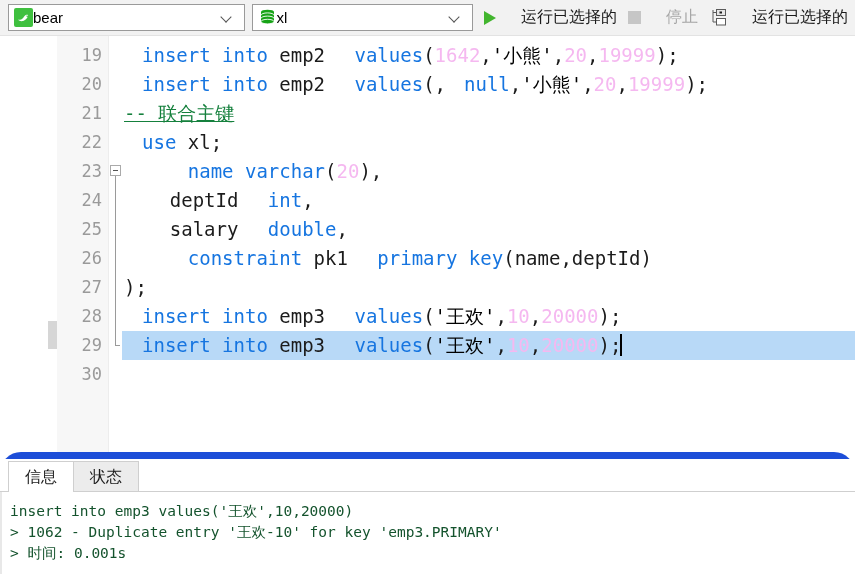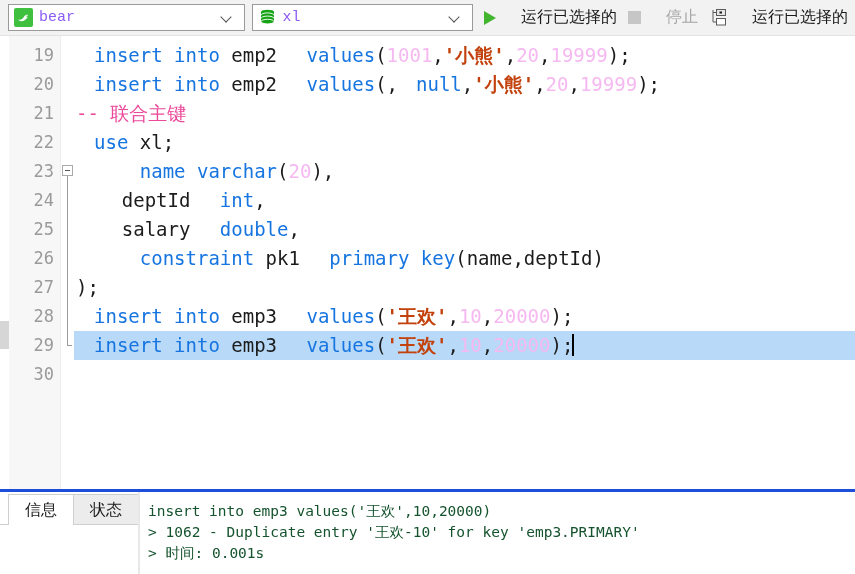--- a/index.html
+++ b/index.html
@@ -37,24 +37,24 @@
     display: flex;
     align-items: center;
     padding: 0 4px 0 5px;
     margin-right: 7px;
     position: relative;
   }
   .combo.conn { width: 248px; }
   .combo.db   { width: 232px; }
   .combo-label {
     flex: 1;
-    font-family: Liberation Mono, monospace;
+    font-family: Liberation Sans, sans-serif;
     font-size: 15px;
-    color: #8b5cf6;
-    padding-left: 6px;
+    color: #000000;
+    padding-left: 0;
     white-space: nowrap;
     overflow: hidden;
   }
   .caret {
     width: 13px;
     height: 13px;
     position: relative;
     margin-right: 6px;
     flex: 0 0 auto;
   }
@@ -118,20 +118,21 @@
   }
   .icon-explain { width: 18px; height: 17px; flex: 0 0 auto; }
 
   
   .editor-wrap {
     flex: 1;
     position: relative;
     background: #ffffff;
     overflow: hidden;
     display: flex;
+    padding-left: 48px;
   }
   .vscroll-left {
     width: 9px;
     background: #ffffff;
     position: relative;
     flex: 0 0 auto;
   }
   .vscroll-thumb {
     position: absolute;
     left: 0; width: 9px;
@@ -214,39 +215,40 @@
     line-height: 29px;
     font-family: "DejaVu Sans Mono", monospace;
     font-size: 19px;
     white-space: pre;
     color: #1b1b1b;
     padding-left: 2px;
   }
   .code-line.selected { background: #b8d9f7; }
   .kw   { color: #1675e0; margin-left: 18px; }
   .num  { color: #f5b8f0; }
-  .str  { color: #c2410c; font-weight: bold; }
-  .cmt  { color: #ec4899; }
+  .str  { color: #000000; }
+  .cmt  { color: #15803d; text-decoration: underline; }
   .pln  { color: #1b1b1b; text-align: right; }
   .caret-bar {
     display: inline-block;
     width: 2px;
     height: 22px;
     background: #000;
     vertical-align: -4px;
     margin-left: -1px;
   }
 
   
   .bottom {
     flex: 0 0 auto;
     background: #ffffff;
-    border-top: 3px solid #1d4ed8;
-    display: flex;
-    flex-direction: row;
+    border-top: 7px solid #1d4ed8;
+    display: flex;
+    flex-direction: column;
+    border-radius: 21px;
   }
   .tabbar {
     height: 33px;
     display: flex;
     align-items: flex-end;
     background: #ffffff;
     padding-left: 8px;
     border-bottom: 1px solid #cfcfcf;
     box-sizing: border-box;
   }
@@ -386,21 +388,21 @@
         </div>
         <div class="fold-cell">
           <div class="fold-line-full"></div>
         </div>
         <div class="fold-cell">
           <div class="fold-end"></div>
         </div>
         <div class="fold-cell"></div>
       </div>
     <div class="code" id="codebody">
-        <div class="code-line"><span class="kw">insert into</span><span class="pln"> emp2 </span><span class="kw">values</span><span class="pln">(</span><span class="num">1001</span><span class="pln">,</span><span class="str">'小熊'</span><span class="pln">,</span><span class="num">20</span><span class="pln">,</span><span class="num">19999</span><span class="pln">);</span></div>
+        <div class="code-line"><span class="kw">insert into</span><span class="pln"> emp2 </span><span class="kw">values</span><span class="pln">(</span><span class="num">1642</span><span class="pln">,</span><span class="str">'小熊'</span><span class="pln">,</span><span class="num">20</span><span class="pln">,</span><span class="num">19999</span><span class="pln">);</span></div>
         <div class="code-line"><span class="kw">insert into</span><span class="pln"> emp2 </span><span class="kw">values</span><span class="pln">(,</span><span class="kw">null</span><span class="pln">,</span><span class="str">'小熊'</span><span class="pln">,</span><span class="num">20</span><span class="pln">,</span><span class="num">19999</span><span class="pln">);</span></div>
         <div class="code-line"><span class="cmt">-- 联合主键</span></div>
         <div class="code-line"><span class="kw">use</span><span class="pln"> xl;</span></div>
         <div class="code-line"><span class="pln">    </span><span class="kw">name varchar</span><span class="pln">(</span><span class="num">20</span><span class="pln">),</span></div>
         <div class="code-line"><span class="pln">    deptId </span><span class="kw">int</span><span class="pln">,</span></div>
         <div class="code-line"><span class="pln">    salary </span><span class="kw">double</span><span class="pln">,</span></div>
         <div class="code-line"><span class="pln">    </span><span class="kw">constraint</span><span class="pln"> pk1 </span><span class="kw">primary key</span><span class="pln">(name,deptId)</span></div>
         <div class="code-line"><span class="pln">);</span></div>
         <div class="code-line"><span class="kw">insert into</span><span class="pln"> emp3 </span><span class="kw">values</span><span class="pln">(</span><span class="str">'王欢'</span><span class="pln">,</span><span class="num">10</span><span class="pln">,</span><span class="num">20000</span><span class="pln">);</span></div>
         <div class="code-line selected"><span class="kw">insert into</span><span class="pln"> emp3 </span><span class="kw">values</span><span class="pln">(</span><span class="str">'王欢'</span><span class="pln">,</span><span class="num">10</span><span class="pln">,</span><span class="num">20000</span><span class="pln">);</span><span class="caret-bar"></span></div>

